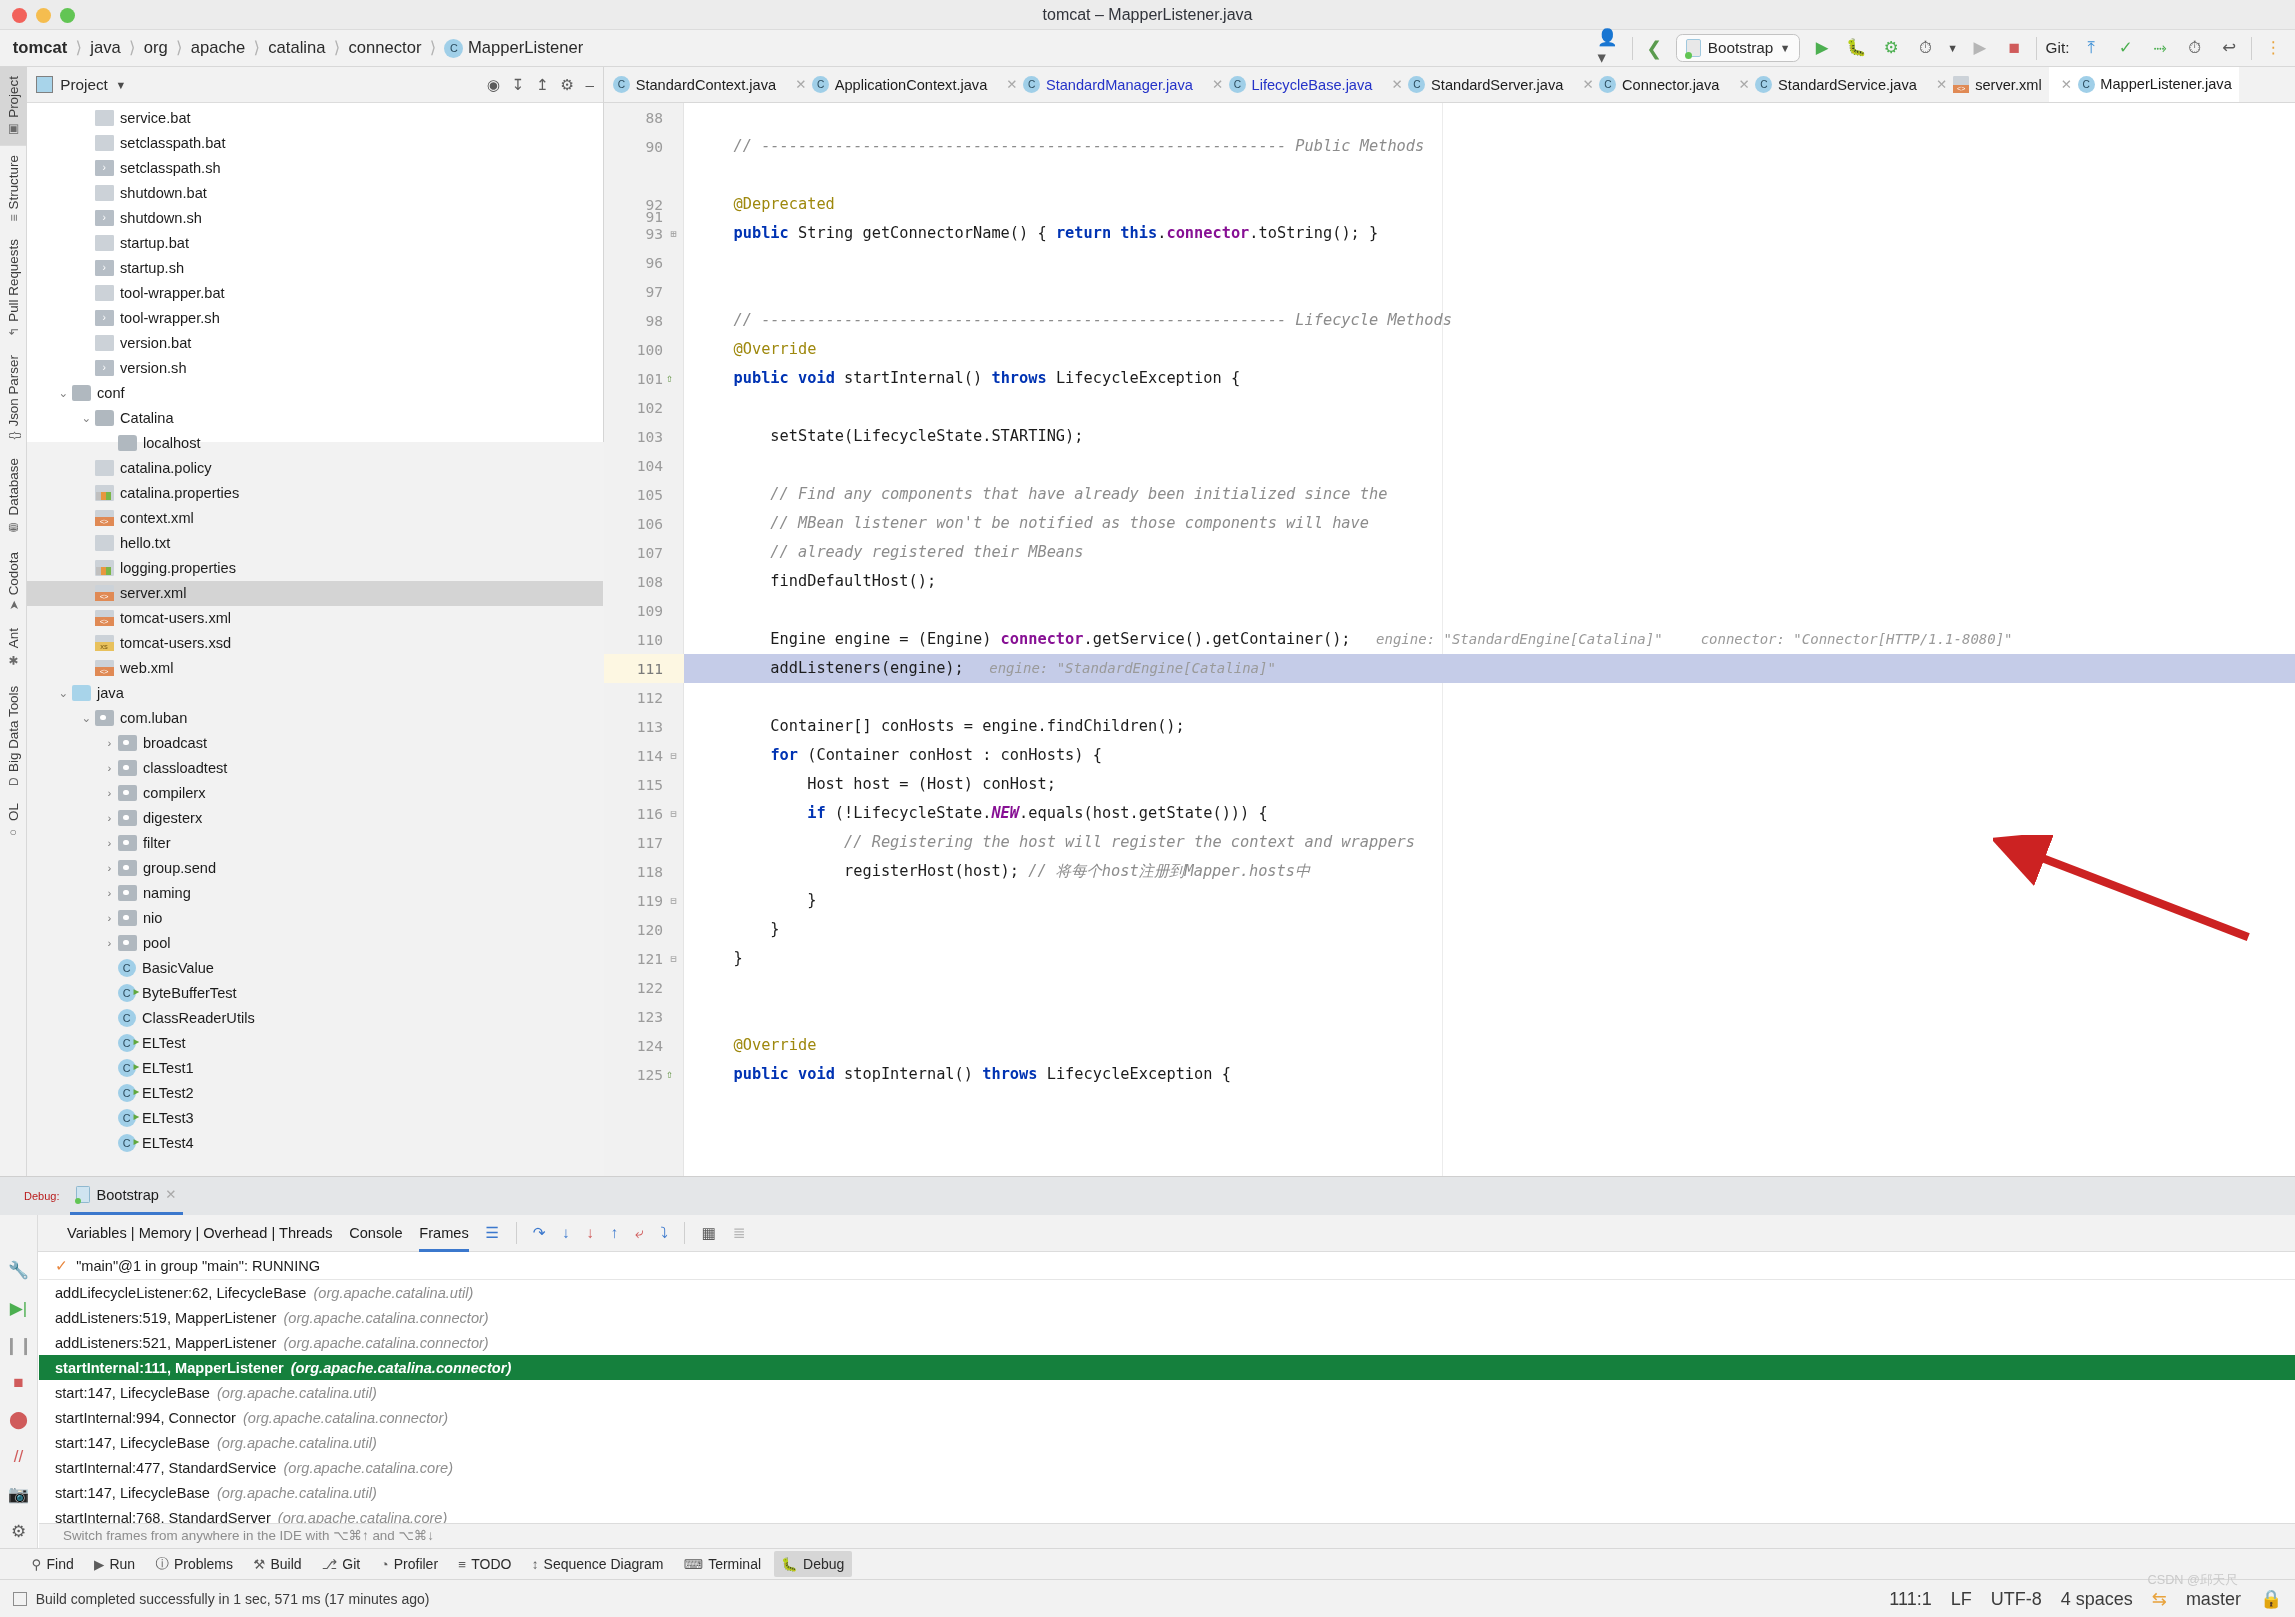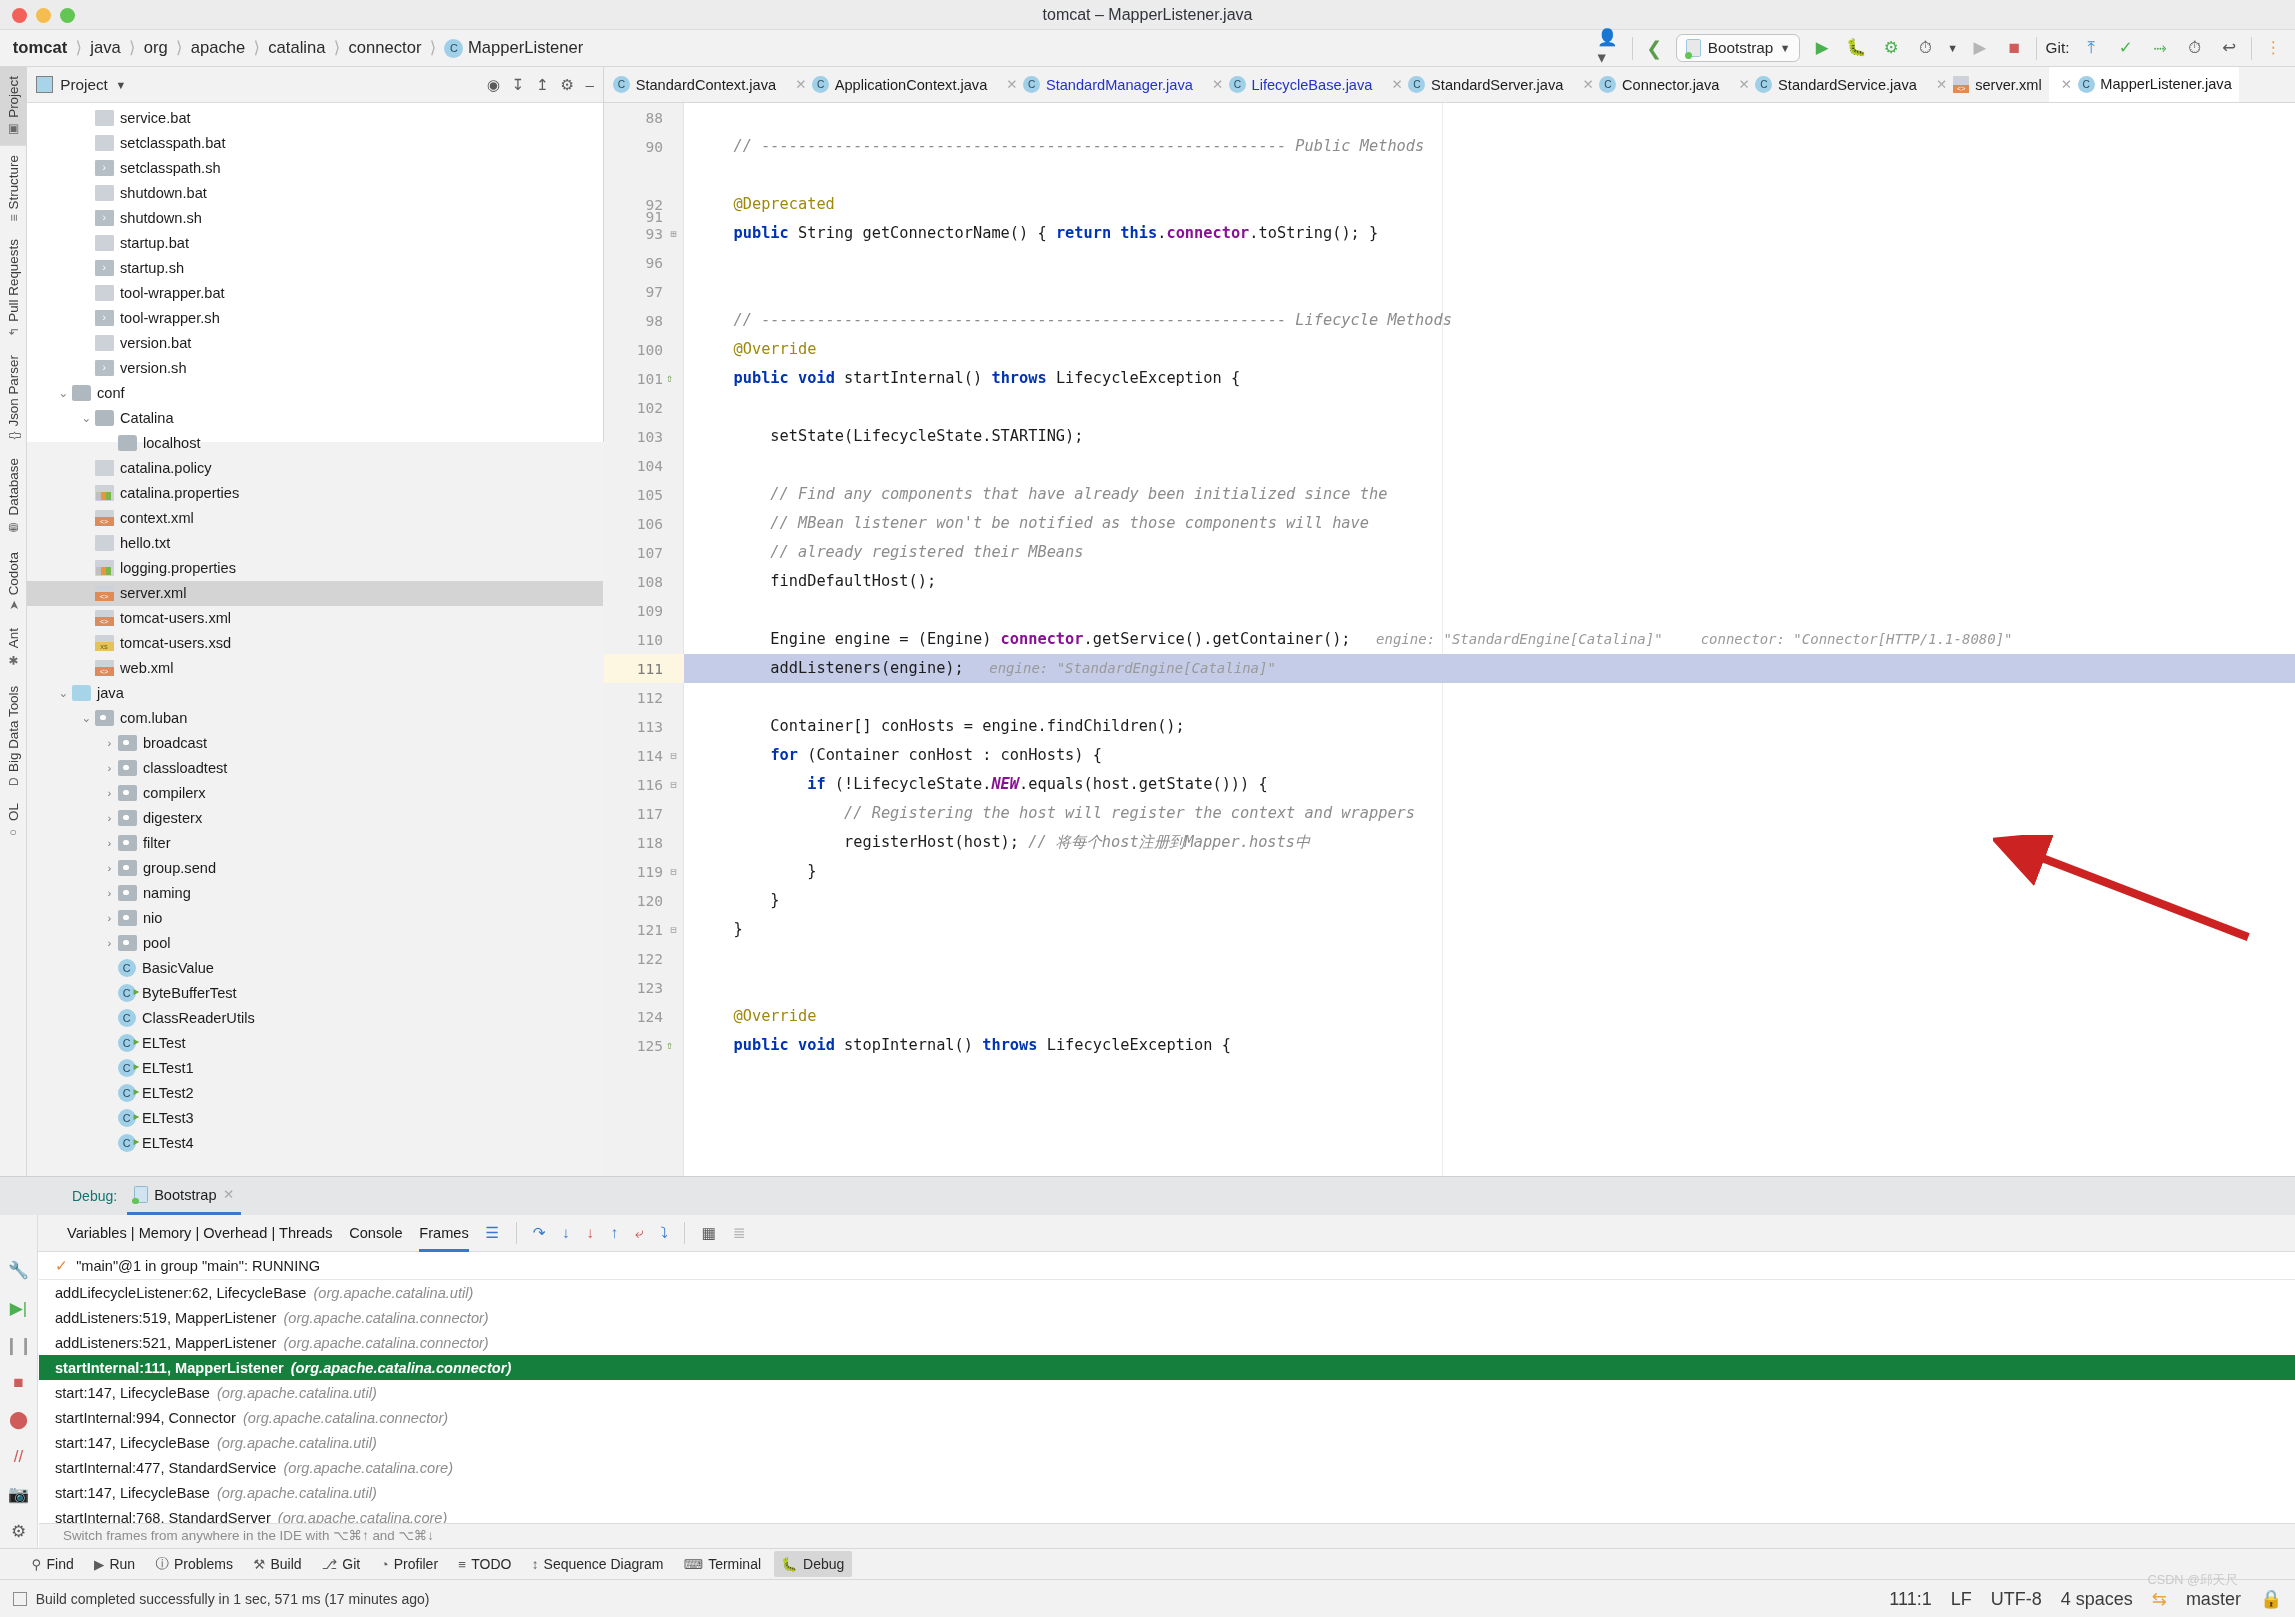--- a/index.html
+++ b/index.html
@@ -180,21 +180,21 @@
 
   
   .debug-panel {
     position: absolute; left: 0; right: 0; top: 1176px; bottom: 70px;
     background: #ffffff; border-top: 0.6px solid #cfcfcf;
   }
   .debug-head {
     height: 38px; background: #e4e6e8; display: flex; align-items: center;
     padding-left: 24px; gap: 10.2px;
   }
-  .debug-label { font-size: 14px; color: #0f766e; margin-left: 48px; }
+  .debug-label { font-size: 11px; color: #b91c1c; }
   .debug-tab {
     display: flex; align-items: center; gap: 6.4px; font-size: 14.6px;
     color: #1c1c1c; height: 38px; padding: 0 6.4px;
     border-bottom: 3.2px solid #3b78cd;
   }
   .dt-ico { width: 14px; height: 16.6px; background: #cfe4f0; border: 1.3px solid #8fb8cf; border-radius: 1.3px; position: relative; }
   .dt-ico::after { content:""; position:absolute; left:-2.5px; bottom:-2.5px; width:6.4px; height:6.4px; border-radius:50%; background:#62c554; }
   .dt-x { color: #a9a9a9; font-size: 13.4px; }
 
   .debug-toolbar {
@@ -654,20 +654,21 @@
         <div class="cline"><span class="lnum" style="left: -80px;">105</span><span style="position: relative; padding-left: 12.7px;"><span class="cmt">        // Find any components that have already been initialized since the</span></span></div>
         <div class="cline"><span class="lnum" style="left: -80px;">106</span><span style="position: relative; padding-left: 12.7px;"><span class="cmt">        // MBean listener won't be notified as those components will have</span></span></div>
         <div class="cline"><span class="lnum" style="left: -80px;">107</span><span style="position: relative; padding-left: 12.7px;"><span class="cmt">        // already registered their MBeans</span></span></div>
         <div class="cline"><span class="lnum" style="left: -80px;">108</span><span style="position: relative; padding-left: 12.7px;">        findDefaultHost();</span></div>
         <div class="cline"><span class="lnum" style="left: -80px;">109</span><span style="position: relative; padding-left: 12.7px;"></span></div>
         <div class="cline"><span class="lnum" style="left: -80px;">110</span><span style="position: relative; padding-left: 12.7px;">        Engine engine = (Engine) <span class="fld">connector</span>.getService().getContainer();</span><span class="hint" style="position: relative; padding-left: 25.5px;">engine: "StandardEngine[Catalina]"</span><span class="hint" style="position: relative; padding-left: 38px;">connector: "Connector[HTTP/1.1-8080]"</span></div>
         <div class="cline"><div class="code-hl"></div><div class="gline-hl" style="left: -80px;"></div><span class="lnum cur" style="left: -80px;">111</span><span style="position: relative; padding-left: 12.7px;">        addListeners(engine);</span><span class="hint" style="position: relative; padding-left: 25.5px;">engine: "StandardEngine[Catalina]"</span></div>
         <div class="cline"><span class="lnum" style="left: -80px;">112</span><span style="position: relative; padding-left: 12.7px;"></span></div>
         <div class="cline"><span class="lnum" style="left: -80px;">113</span><span style="position: relative; padding-left: 12.7px;">        Container[] conHosts = engine.findChildren();</span></div>
         <div class="cline"><span class="lnum" style="left: -80px;">114</span><span class="fold" style="left: -13.4px;">⊟</span><span style="position: relative; padding-left: 12.7px;">        <span class="kw">for</span> (Container conHost : conHosts) {</span></div>
+        <div class="cline"><span class="lnum" style="left: -80px;">115</span><span style="position: relative; padding-left: 12.7px;">            Host host = (Host) conHost;</span></div>
         <div class="cline"><span class="lnum" style="left: -80px;">116</span><span class="fold" style="left: -13.4px;">⊟</span><span style="position: relative; padding-left: 12.7px;">            <span class="kw">if</span> (!LifecycleState.<span class="stat">NEW</span>.equals(host.getState())) {</span></div>
         <div class="cline"><span class="lnum" style="left: -80px;">117</span><span style="position: relative; padding-left: 12.7px;"><span class="cmt">                // Registering the host will register the context and wrappers</span></span></div>
         <div class="cline"><span class="lnum" style="left: -80px;">118</span><span style="position: relative; padding-left: 12.7px;">                registerHost(host); <span class="cmt">// 将每个host注册到Mapper.hosts中</span></span></div>
         <div class="cline"><span class="lnum" style="left: -80px;">119</span><span class="fold" style="left: -13.4px;">⊟</span><span style="position: relative; padding-left: 12.7px;">            }</span></div>
         <div class="cline"><span class="lnum" style="left: -80px;">120</span><span style="position: relative; padding-left: 12.7px;">        }</span></div>
         <div class="cline"><span class="lnum" style="left: -80px;">121</span><span class="fold" style="left: -13.4px;">⊟</span><span style="position: relative; padding-left: 12.7px;">    }</span></div>
         <div class="cline"><span class="lnum" style="left: -80px;">122</span><span style="position: relative; padding-left: 12.7px;"></span></div>
         <div class="cline"><span class="lnum" style="left: -80px;">123</span><span style="position: relative; padding-left: 12.7px;"></span></div>
         <div class="cline"><span class="lnum" style="left: -80px;">124</span><span style="position: relative; padding-left: 12.7px;"><span class="ann">    @Override</span></span></div>
         <div class="cline"><span class="lnum" style="left: -80px;">125</span><span style="position: absolute; left: -18px; color: rgb(90, 143, 58); font-size: 11.5px;">⇧</span><span style="position: relative; padding-left: 12.7px;">    <span class="kw">public</span> <span class="kw">void</span> stopInternal() <span class="kw">throws</span> LifecycleException {</span></div>

